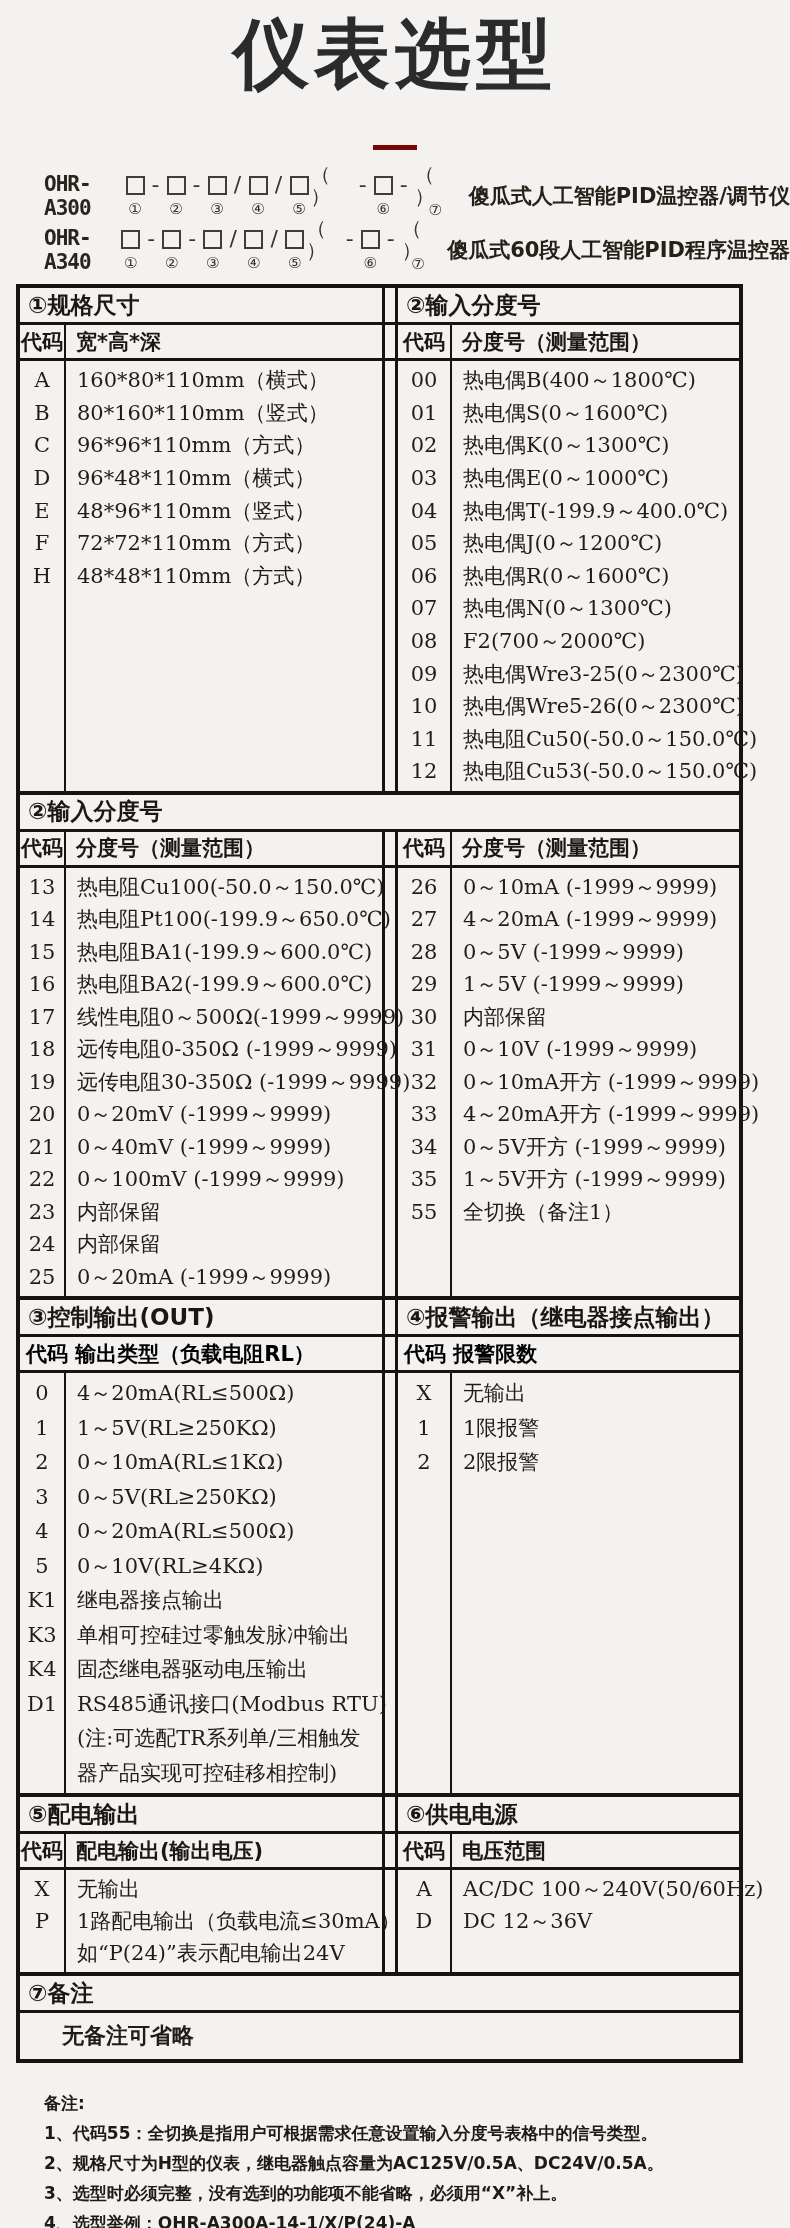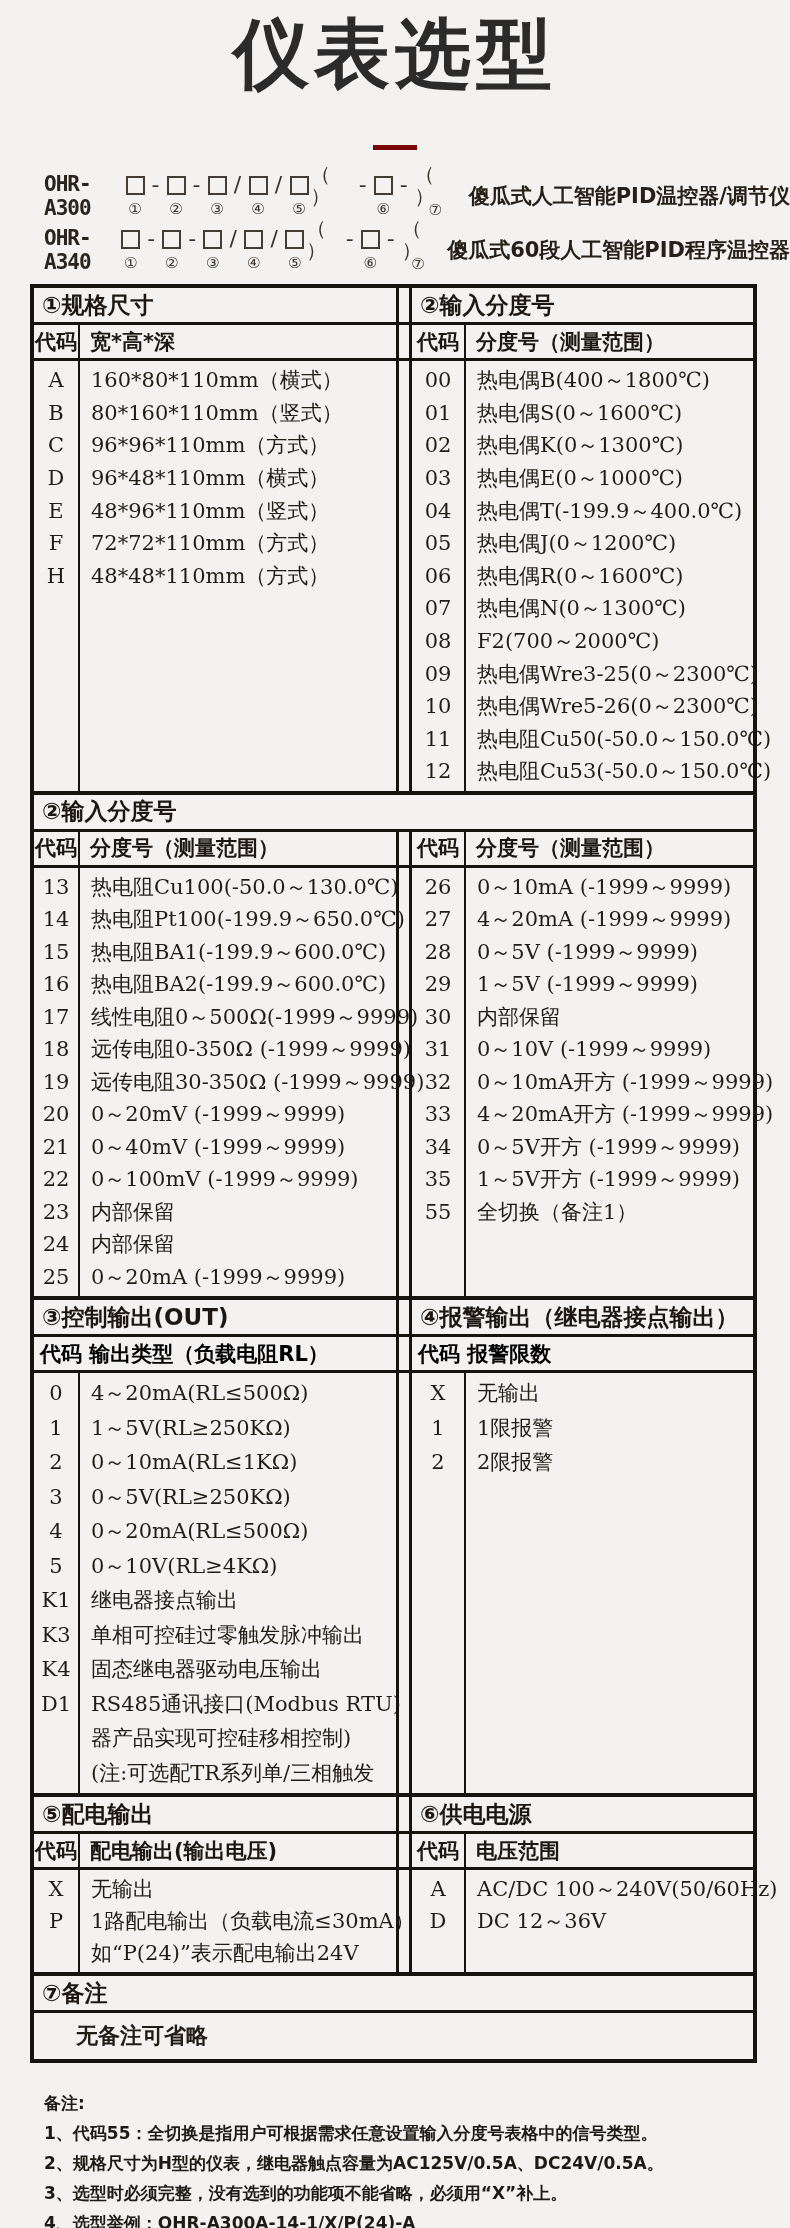--- a/index.html
+++ b/index.html
@@ -24,21 +24,21 @@
   .tok-top { height:22px; display:flex; align-items:center; justify-content:center;
              font-size:21px; line-height:22px; color:#3a332c; }
   .tok-top.box { width:19px; height:19px; margin-top:2px; border:2px solid #443d35; }
   .tok-top.sep { width:18px; font-size:22px; }
   .tok-top.paren { letter-spacing:2px; font-size:20px; }
   .tok-num { height:18px; margin-top:5px; font-size:15px; line-height:18px; color:#3a332c; }
   .model-desc { margin-left:12px; font-size:21px; line-height:25px; font-weight:600;
                 white-space:nowrap; color:#262019; }
 
   
-  .sel-table { width:727px; margin:10px 0 0 30px; border:4px solid #17130e; }
+  .sel-table { width:727px; margin:10px 0 0 16px; border:4px solid #17130e; }
   .band + .band { border-top:4px solid #17130e; }
   .row { display:grid; grid-template-columns:46px 316px 16px 54px 1fr; }
   .row.full { grid-template-columns:1fr; }
   .srow { min-height:37px; border-bottom:3px solid #17130e; }
   .hrow { min-height:36px; border-bottom:3px solid #17130e; }
   .cell { display:flex; align-items:center; }
   .gapcell { border-left:3px solid #17130e; border-right:3px solid #17130e; }
   .span-left { grid-column:1/3; }
   .span-right { grid-column:4/6; }
   .span-all { grid-column:1/-1; }
@@ -288,21 +288,21 @@
           <div class="line">18</div>
           <div class="line">19</div>
           <div class="line">20</div>
           <div class="line">21</div>
           <div class="line">22</div>
           <div class="line">23</div>
           <div class="line">24</div>
           <div class="line">25</div>
         </div>
       <div class="cell d-desc">
-          <div class="line">热电阻Cu100(-50.0～130.0℃)</div>
+          <div class="line">热电阻Cu100(-50.0～150.0℃)</div>
           <div class="line">热电阻Pt100(-199.9～650.0℃)</div>
           <div class="line">热电阻BA1(-199.9～600.0℃)</div>
           <div class="line">热电阻BA2(-199.9～600.0℃)</div>
           <div class="line">线性电阻0～500Ω(-1999～9999)</div>
           <div class="line">远传电阻0-350Ω (-1999～9999)</div>
           <div class="line">远传电阻30-350Ω (-1999～9999)</div>
           <div class="line">0～20mV (-1999～9999)</div>
           <div class="line">0～40mV (-1999～9999)</div>
           <div class="line">0～100mV (-1999～9999)</div>
           <div class="line">内部保留</div>
@@ -369,22 +369,22 @@
           <div class="line">4～20mA(RL≤500Ω)</div>
           <div class="line">1～5V(RL≥250KΩ)</div>
           <div class="line">0～10mA(RL≤1KΩ)</div>
           <div class="line">0～5V(RL≥250KΩ)</div>
           <div class="line">0～20mA(RL≤500Ω)</div>
           <div class="line">0～10V(RL≥4KΩ)</div>
           <div class="line">继电器接点输出</div>
           <div class="line">单相可控硅过零触发脉冲输出</div>
           <div class="line">固态继电器驱动电压输出</div>
           <div class="line">RS485通讯接口(Modbus RTU)</div>
+          <div class="line">(注:可选配TR系列单/三相触发</div>
           <div class="line">器产品实现可控硅移相控制)</div>
-          <div class="line">(注:可选配TR系列单/三相触发</div>
         </div>
       <div class="cell gapcell"></div>
       <div class="cell d-code vline-r">
           <div class="line">X</div>
           <div class="line">1</div>
           <div class="line">2</div>
         </div>
       <div class="cell d-desc">
           <div class="line">无输出</div>
           <div class="line">1限报警</div>

